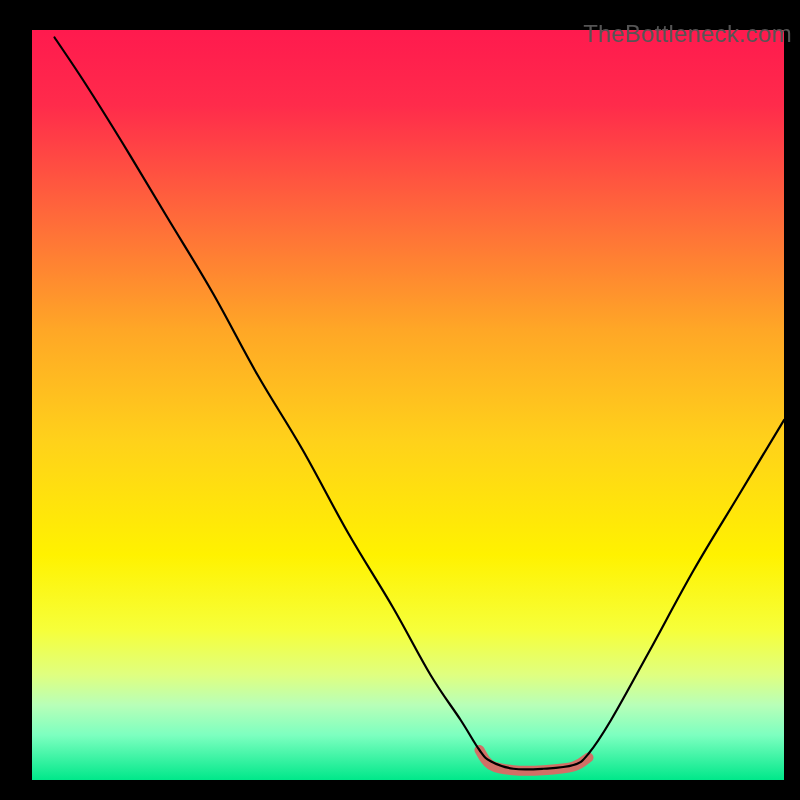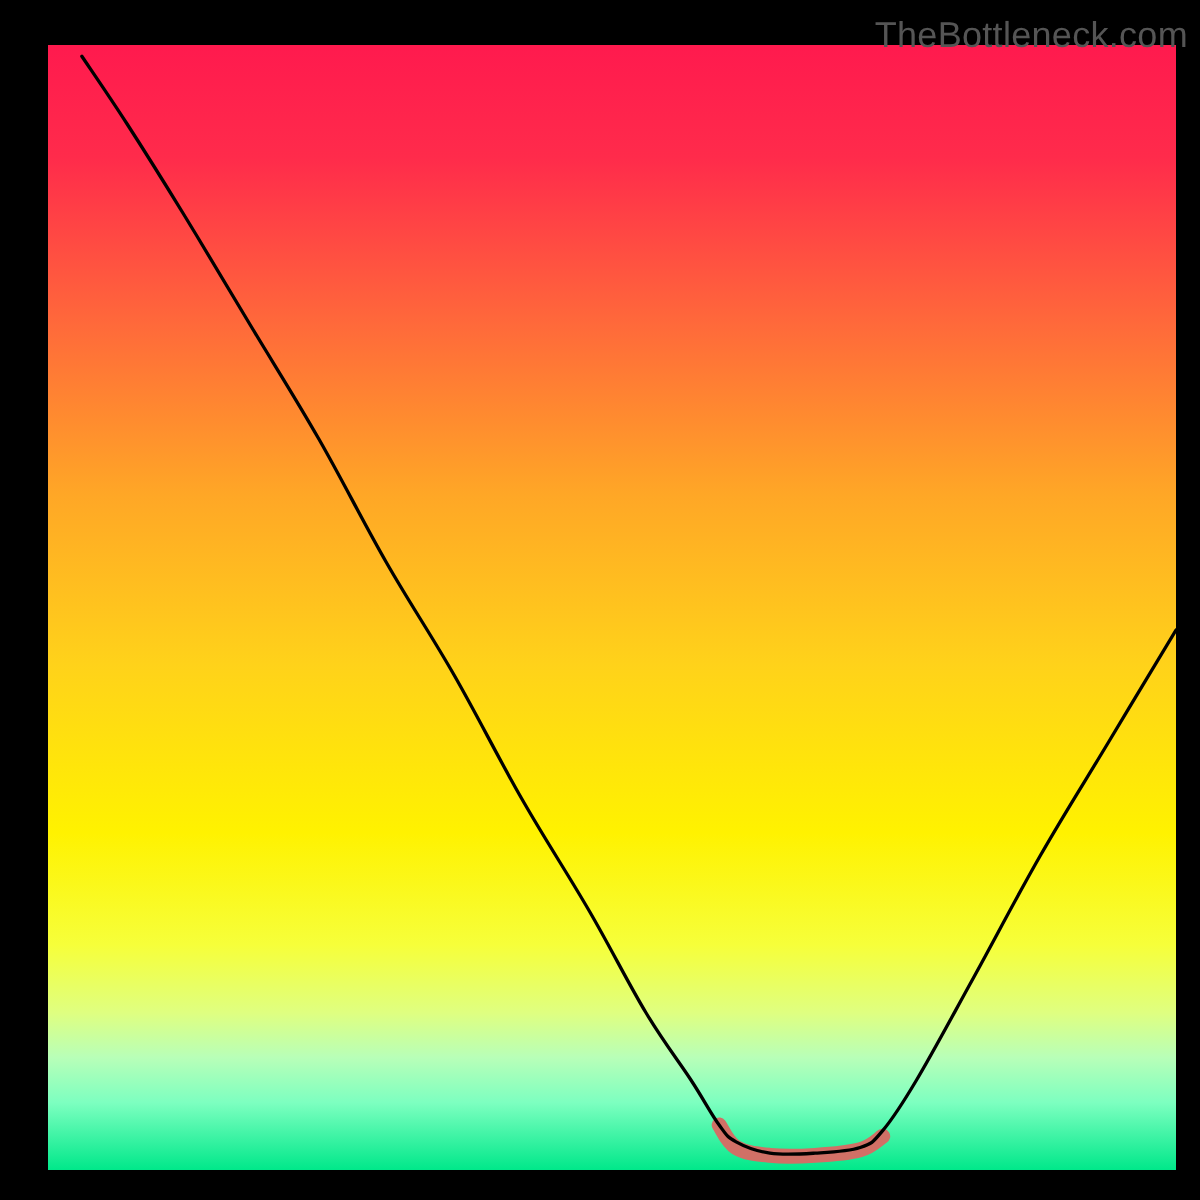--- a/index.html
+++ b/index.html
@@ -11,21 +11,21 @@
     overflow: hidden;
   }
   .frame {
     position: relative;
     width: 800px;
     height: 800px;
     background: #000;
   }
   .watermark {
     position: absolute;
-    top: 10px;
+    top: 20px;
     right: 8px;
     font-family: Arial, Helvetica, sans-serif;
     font-size: 24px;
     color: #555555;
     letter-spacing: 0.2px;
     z-index: 10;
   }
   svg {
     position: absolute;
     top: 0;

